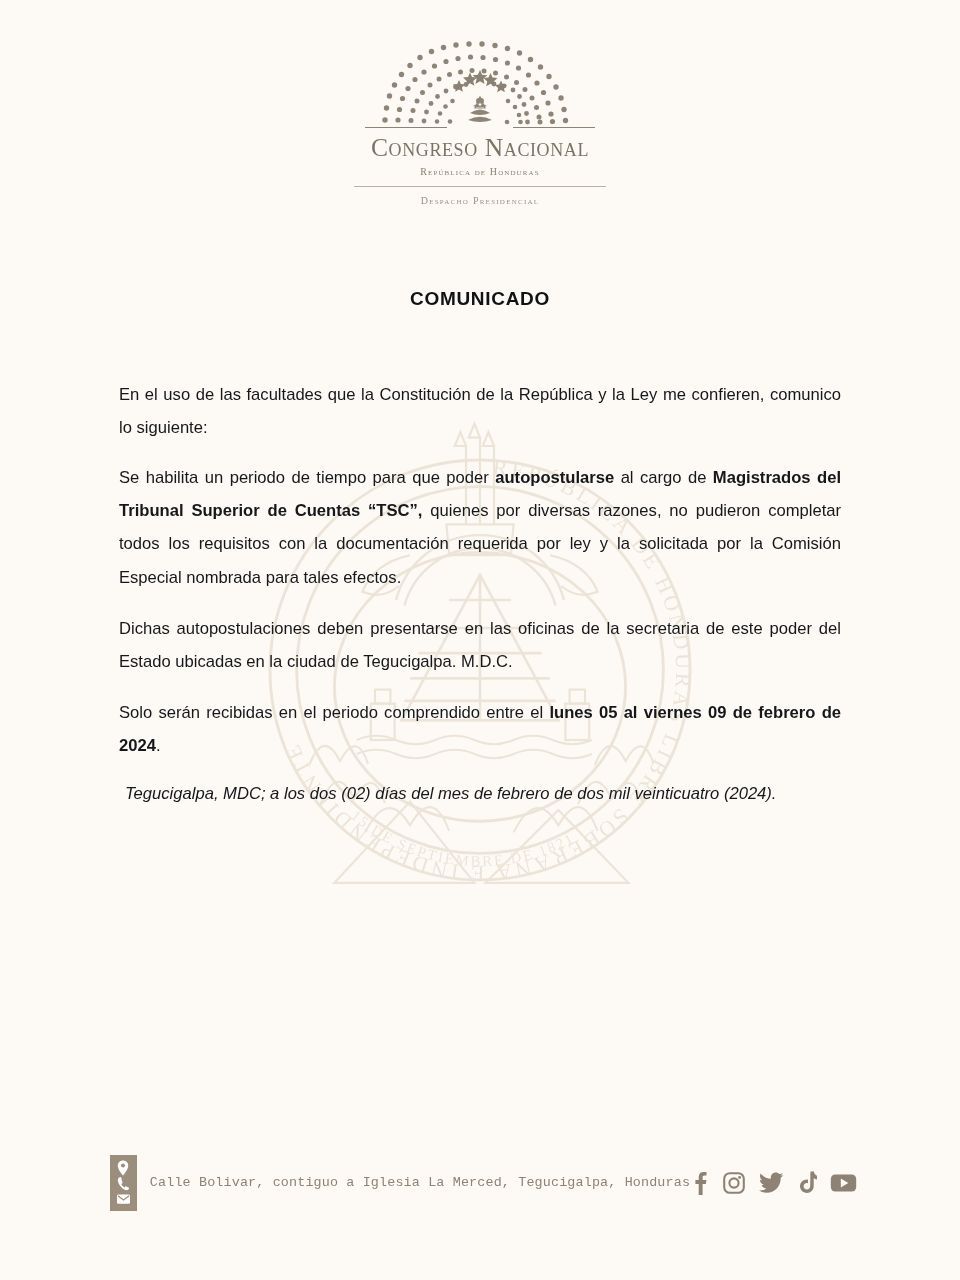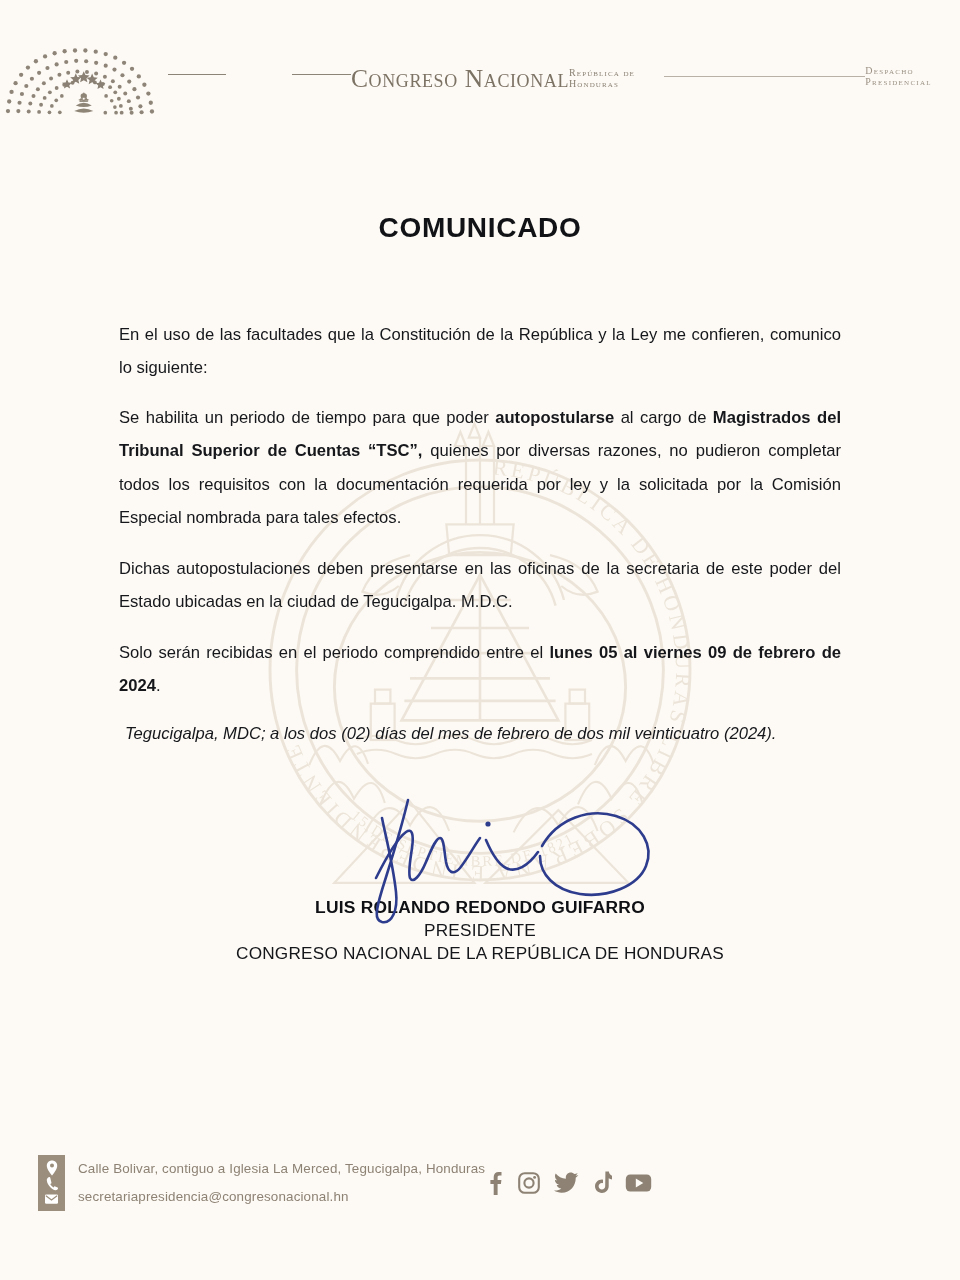--- a/index.html
+++ b/index.html
@@ -35,21 +35,21 @@
     z-index: 2;
     width: 960px;
     height: 1280px;
     box-sizing: border-box;
   }
 
   
   .letterhead {
     padding-top: 22px;
     display: flex;
-    flex-direction: row;
+    flex-direction: column;
     align-items: center;
   }
   .logo-fan {
     width: 210px;
     height: 108px;
     display: block;
   }
   .logo-rule-row {
     display: flex;
     align-items: center;
@@ -91,21 +91,21 @@
     font-family: "Liberation Serif", serif;
     font-size: 10px;
     letter-spacing: 1.25px;
     color: #9b9184;
     font-variant: small-caps;
   }
 
   
   .doc-title {
     text-align: center;
-    font-size: 28px;
+    font-size: 19px;
     font-weight: bold;
     letter-spacing: 0.7px;
     margin-top: 82px;
     color: #101216;
   }
 
   
   .body-block {
     margin: 4px auto;
     width: 722px;
@@ -176,24 +176,25 @@
 
   
   .footer {
     position: absolute;
     left: 0;
     right: 0;
     bottom: 54px;
     height: 86px;
     display: flex;
     align-items: center;
-    justify-content: flex-start;
+    justify-content: center;
     padding: 0 31px 0 38px;
     box-sizing: border-box;
     z-index: 4;
+    font-family: Liberation Mono, monospace;
   }
   .contact {
     display: flex;
     align-items: stretch;
   }
   .icon-col {
     background: #9b8e7c;
     width: 27px;
     display: flex;
     flex-direction: column;
@@ -424,57 +425,40 @@
 
   <h1 class="doc-title">COMUNICADO</h1>
 
   <main class="body-block">
     <p class="para p1"><span>En el uso de las facultades que la Constitución de la República y la Ley me confieren, comunico lo siguiente:</span></p>
     <p class="para p2"><span>Se habilita un periodo de tiempo para que poder </span><b>autopostularse</b><span> al cargo de </span><b>Magistrados del Tribunal Superior de Cuentas “TSC”,</b><span> quienes por diversas razones, no pudieron completar todos los requisitos con la documentación requerida por ley y la solicitada por la Comisión Especial nombrada para tales efectos.</span></p>
     <p class="para p3"><span>Dichas autopostulaciones deben presentarse en las oficinas de la secretaria de este poder del Estado ubicadas en la ciudad de Tegucigalpa. M.D.C.</span></p>
     <p class="para p4"><span>Solo serán recibidas en el periodo comprendido entre el </span><b>lunes 05 al viernes 09 de febrero de 2024</b><span>.</span></p>
     <p class="para closing"><span>Tegucigalpa, MDC; a los dos (02) días del mes de febrero de dos mil veinticuatro (2024).</span></p>
 
-    <div class="sig-area">
-      <svg class="sig-ink" viewBox="0 0 380 132" aria-hidden="true">
-        <g fill="none" stroke="#2e3c8e" stroke-width="2.6" stroke-linecap="round" stroke-linejoin="round">
-          <path d="M118,6 C110,40 100,70 92,96 C86,116 84,126 92,128 C102,130 108,116 106,98 C103,70 96,44 92,24"></path>
-          <path d="M86,84 C98,60 108,44 116,38 C122,34 124,40 122,54 C120,68 118,78 120,84 C123,90 130,82 136,68 C142,54 146,44 150,44 C154,44 154,56 156,68 C158,78 163,82 170,74 C178,64 184,52 190,44"></path>
-          <path d="M196,46 C202,60 208,70 216,74 C226,79 238,72 248,58"></path>
-          <circle cx="198" cy="30" r="2.6" fill="#2e3c8e" stroke="none"></circle>
-          <path d="M252,52 C268,24 300,14 326,22 C352,30 364,52 356,72 C348,92 318,104 290,100 C264,96 250,80 250,62"></path>
-        </g>
-      </svg>
-      <div class="sig-lines">
-        <div class="sig-name">LUIS ROLANDO REDONDO GUIFARRO</div>
-        <div class="sig-role">PRESIDENTE</div>
-        <div class="sig-org">CONGRESO NACIONAL DE LA REPÚBLICA DE HONDURAS</div>
-      </div>
-    </div>
   </main>
 
   <footer class="footer">
 
     <div class="contact">
       <div class="icon-col">
         <svg width="14" height="16" viewBox="0 0 14 16" aria-hidden="true">
           <path d="M7 0.6C4 0.6 1.8 2.8 1.8 5.7c0 3.7 4.3 8.7 5.2 9.7 0.9-1 5.2-6 5.2-9.7C12.2 2.8 10 0.6 7 0.6z" fill="#ffffff"></path>
           <circle cx="7" cy="5.6" r="2" fill="#9b8e7c"></circle>
         </svg>
         <svg width="14" height="16" viewBox="0 0 14 16" aria-hidden="true">
           <path d="M3.6 1.2c-1 0.5-1.9 1.7-1.8 3 0.2 2.6 1.7 5 3.3 6.7 1.6 1.7 3.7 3.2 5.5 3.3 1.2 0.1 2-0.8 2.4-1.7 0.2-0.4 0-0.7-0.4-0.9l-2.4-1.2c-0.4-0.2-0.7-0.1-0.9 0.2l-0.7 1c-1.3-0.7-2.7-2.1-3.4-3.5l1-0.7c0.3-0.2 0.4-0.6 0.2-0.9L5.2 1.6C5 1.2 4.6 1 4.2 1.1z" fill="#ffffff"></path>
         </svg>
         <svg width="15" height="14" viewBox="0 0 15 14" aria-hidden="true">
           <rect x="1" y="2.6" width="13" height="9.2" rx="1.3" fill="#ffffff"></rect>
           <path d="M1.9 3.7 L7.5 7.9 L13.1 3.7" fill="none" stroke="#9b8e7c" stroke-width="1.2"></path>
         </svg>
       </div>
       <div class="contact-lines">
         <div>Calle Bolivar, contiguo a Iglesia La Merced,  Tegucigalpa, Honduras</div>
-        <div>secretariapresidencia@congresonacional.hn</div>
       </div>
     </div>
 
     <div class="socials">
       <a aria-label="Facebook">
         <svg width="19" height="26" viewBox="0 0 19 26" aria-hidden="true">
           <path d="M12.6 25V13.9h3.3l0.5-3.9h-3.8V7.5c0-1.1 0.3-1.9 1.9-1.9h2V2.1C16.2 2 15 1.9 13.6 1.9c-2.9 0-4.9 1.8-4.9 5.1V10H5.4v3.9h3.3V25z" fill="#8d8274"></path>
         </svg>
       </a>
       <a aria-label="Instagram">

